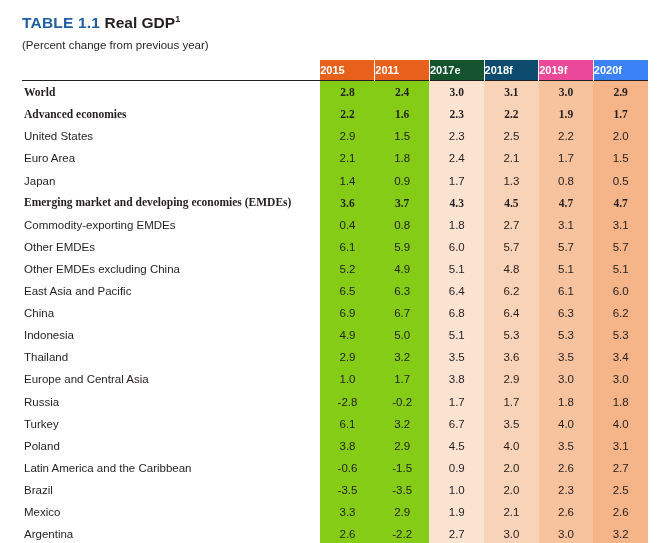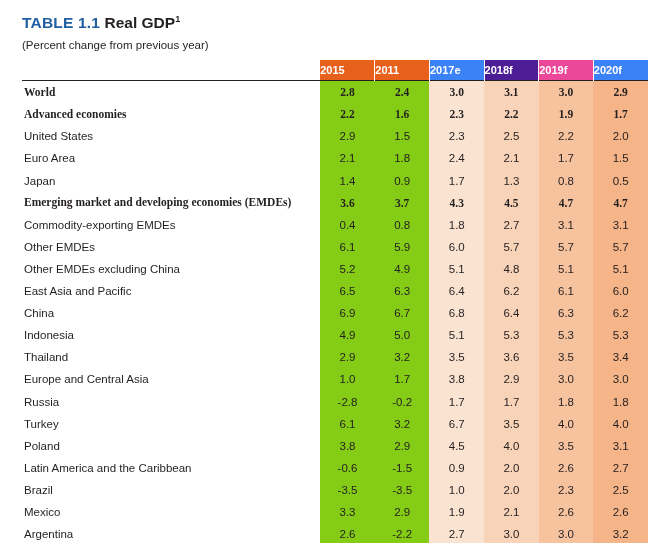--- a/index.html
+++ b/index.html
@@ -61,22 +61,22 @@
     padding: 0;
     border-right: 1px solid #ffffff;
     vertical-align: middle;
   }
   thead th.blank {
     background: #ffffff;
     border-right: none;
   }
   thead th.h1 { background: #e8611c; }
   thead th.h2 { background: #e8611c; }
-  thead th.h3 { background: #3b82f6; }
-  thead th.h4 { background: #4c1d95; margin-top: 7px; }
+  thead th.h3 { background: #14532d; }
+  thead th.h4 { background: #0c4a6e; margin-top: 7px; }
   thead th.h5 { background: #ec4899; }
   thead th.h6 { background: #3b82f6; border-right: none; }
 
   tbody td {
     font-size: 11.5px;
     height: 22.1px;
     padding: 0;
     vertical-align: middle;
   }
   tbody td.num {

